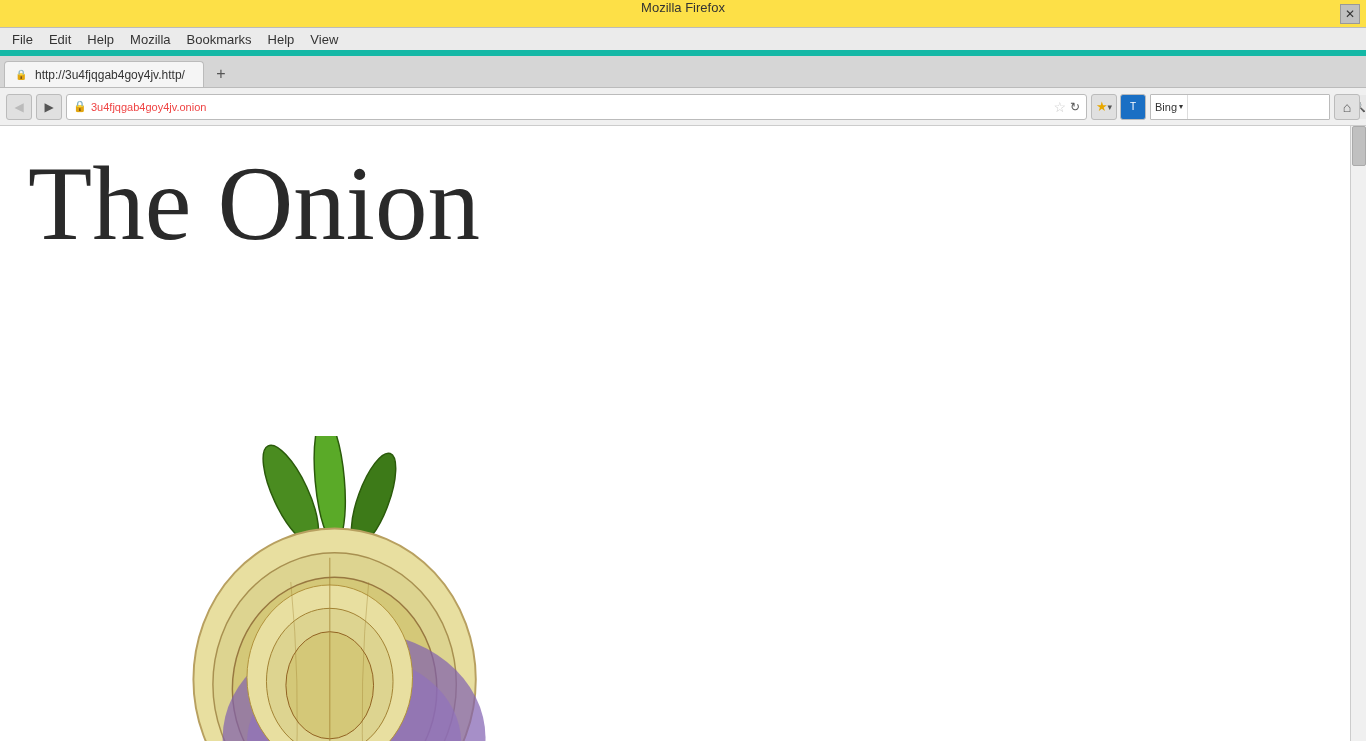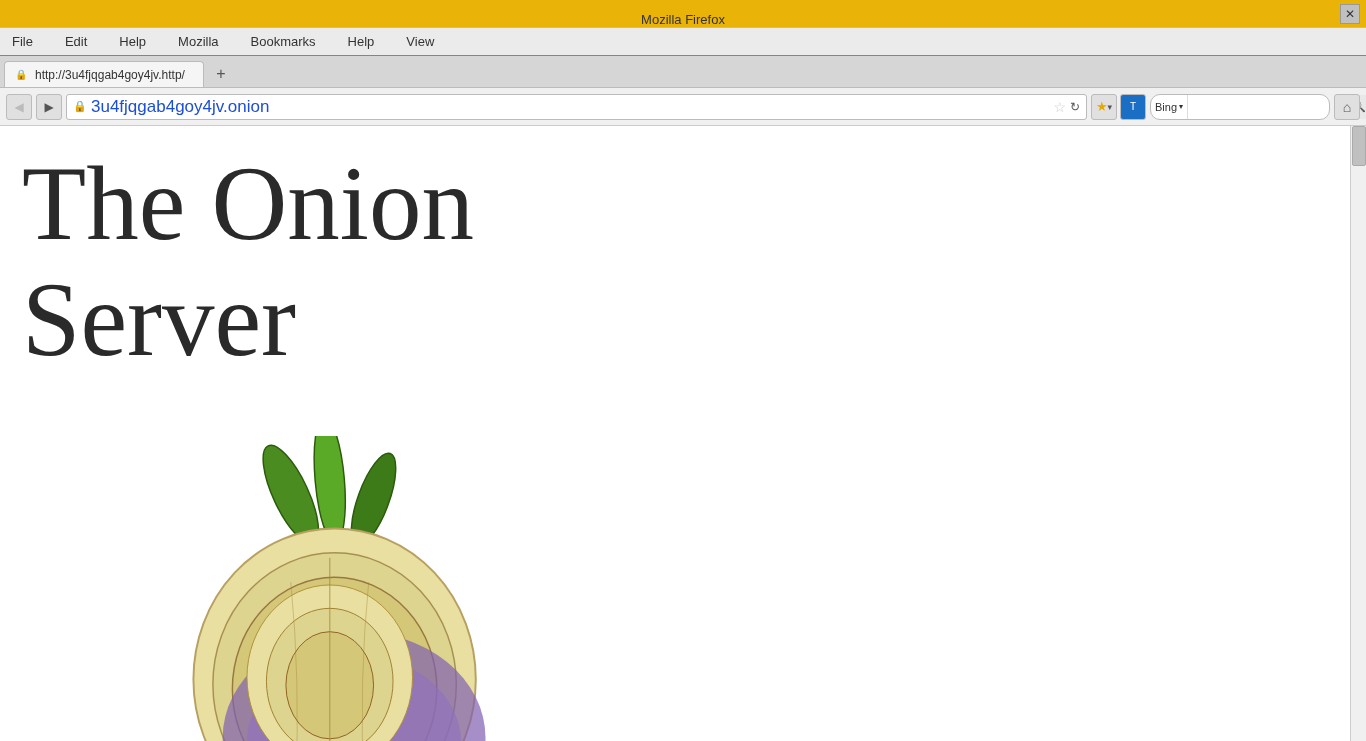--- a/index.html
+++ b/index.html
@@ -1,23 +1,23 @@
 <!DOCTYPE html>
 <html><head>
   <meta charset="utf-8">
   <style>
     * { margin: 0; padding: 0; box-sizing: border-box; }
     body { font-family: Arial, sans-serif; background: #f0f0f0; width: 1366px; height: 741px; overflow: hidden; }
 
     
     .titlebar {
-      background: #eab308;
+      background: #fde047;
       height: 28px;
       display: flex;
-      align-items: flex-end;
+      align-items: flex-start;
       justify-content: center;
       font-size: 13px;
       color: #333;
       position: relative;
       border-bottom: 1px solid #bbb;
     }
     .titlebar-close {
       position: absolute;
       right: 6px;
       top: 4px;
@@ -33,22 +33,21 @@
       color: #333;
     }
 
     
     .menubar {
       background: #ebebeb;
       height: 28px;
       display: flex;
       align-items: center;
       padding: 0 4px;
-      border-bottom: 1px solid #14b8a6;
-      gap: 16px;
+      border-bottom: 6px solid #14b8a6;
     }
     .menu-item {
       padding: 4px 8px;
       font-size: 13px;
       color: #333;
       cursor: pointer;
     }
 
     
     .tabbar {
@@ -131,22 +130,22 @@
       padding: 0 6px;
       gap: 4px;
     }
     .address-favicon {
       width: 14px;
       height: 14px;
       color: #888;
       font-size: 11px;
     }
     .address-text {
-      font-size: 17px;
-      color: #1d4ed8;
+      font-size: 11px;
+      color: #ef4444;
       flex: 1;
     }
     .address-star {
       color: #ccc;
       font-size: 14px;
       cursor: pointer;
     }
     .address-refresh {
       color: #555;
       font-size: 12px;
@@ -170,21 +169,21 @@
       cursor: pointer;
       font-size: 11px;
       color: #555;
     }
 
     .search-bar-wrapper {
       display: flex;
       align-items: center;
       background: white;
       border: 1px solid #bbb;
-      border-radius: 10px;
+      border-radius: 1px;
       height: 26px;
       width: 180px;
     }
     .search-engine-btn {
       display: flex;
       align-items: center;
       padding: 0 4px;
       border-right: 1px solid #ddd;
       height: 100%;
       cursor: pointer;
@@ -233,21 +232,21 @@
       overflow: hidden;
       position: relative;
     }
 
     .page-title {
       font-family: Georgia, 'Times New Roman', serif;
       font-size: 105px;
       font-weight: normal;
       color: #2a2a2a;
       line-height: 1.1;
-      padding: 20px 20px 10px 22px;
+      padding: 20px 20px 10px 28px;
     }
 
     
     .onion-logo {
       position: absolute;
       left: 120px;
       top: 310px;
       width: 400px;
       height: 370px;
     }
@@ -334,21 +333,20 @@
   </div>
 
   <div class="home-btn">
     <span>⌂</span>
   </div>
 </div>
 
 <div class="content">
   <div class="page-title">
     <span>The Onion</span><br>
-    <span>Server</span>
   </div>
 
   <svg class="onion-logo" viewBox="0 0 400 380" xmlns="http://www.w3.org/2000/svg">
 
     <g>
 
       <ellipse cx="170" cy="60" rx="18" ry="55" fill="#4a8c20" transform="rotate(-25 170 60)"></ellipse>
 
       <ellipse cx="210" cy="45" rx="15" ry="65" fill="#5aaa28" transform="rotate(-5 210 45)"></ellipse>
 

